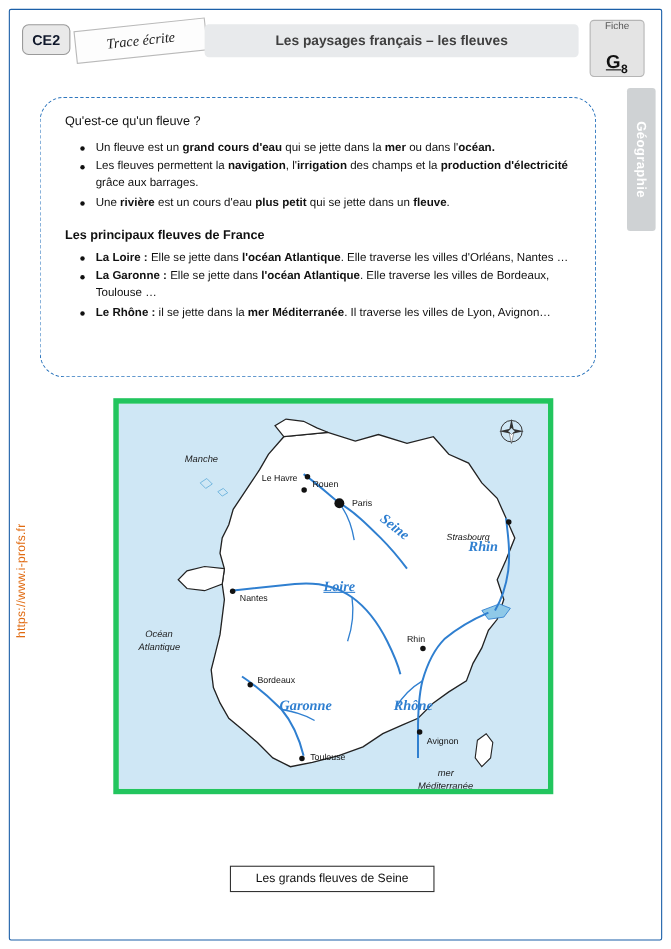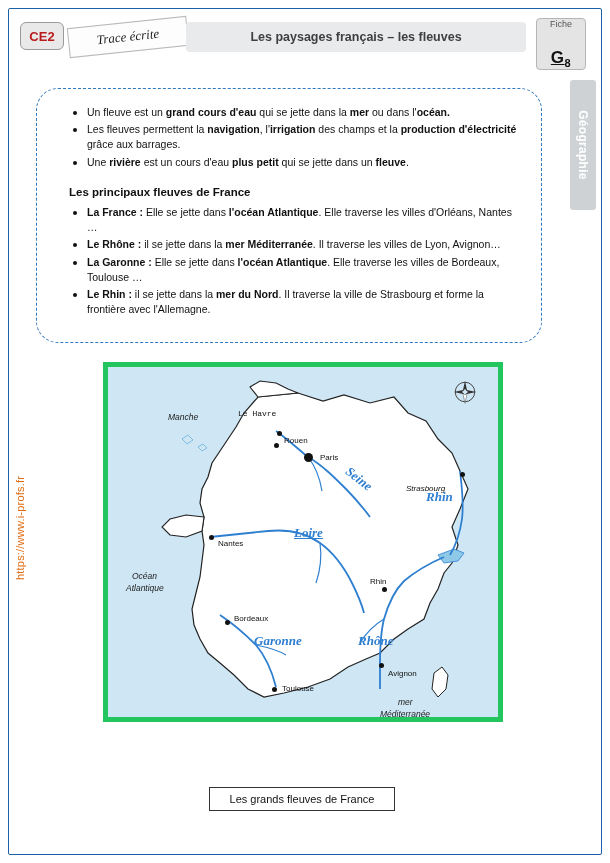--- a/index.html
+++ b/index.html
@@ -33,21 +33,21 @@
   }
 
   
   .hdr-ce2 {
     position:absolute; left:20px; top:22px;
     width:44px; height:28px;
     background:#e9e9e9;
     border:1px solid #9a9a9a;
     border-radius:6px;
     display:flex; align-items:center; justify-content:center;
-    font-size:13px; font-weight:bold; color:#b91c1c;
+    font-size:13px; font-weight:bold; color:#0f172a;
   }
   .hdr-trace {
     position:absolute; left:68px; top:22px;
     width:120px; height:30px;
     background:#fdfdfd;
     border:1px solid #b9b9b9;
     transform:rotate(-6deg);
     display:flex; align-items:center; justify-content:center;
     font-size:13px; color:#222;
     font-family:"Liberation Serif", serif;
@@ -91,21 +91,21 @@
   
   .lesson {
     position:absolute; left:36px; top:88px;
     width:506px; height:255px;
     border:1px dashed #2f77be;
     border-radius:22px;
     background:#fff;
     padding:16px 20px 10px 20px;
   }
   .q-title { font-size:11.5px; color:#111; margin:0 0 10px 2px; }
-  .sec-title { font-size:11.5px; font-weight:bold; color:#111; margin:16px 0 7px 12px; }
+  .sec-title { font-size:11.5px; font-weight:bold; color:#111; margin:16px 0 7px 2px; }
 
   ul.bul { list-style:none; margin:0; padding:0; }
   ul.bul > li {
     position:relative;
     font-size:10.5px;
     color:#111;
     line-height:1.45;
     padding-left:30px;
     margin-bottom:2px;
   }
@@ -165,34 +165,34 @@
 <div class="hdr-title">Les paysages français – les fleuves</div>
 <div class="hdr-fiche">
   <span class="f-lab">Fiche</span>
   <span class="f-code"><span>G</span><sub>8</sub></span>
 </div>
 <div class="hdr-geo">
   <span>Géographie</span>
 </div>
 
 <div class="lesson">
+  <p class="q-title">Qu'est-ce qu'un fleuve ?</p>
 
   <ul class="bul">
     <li>Un fleuve est un <span class="b">grand cours d'eau</span> qui se jette dans la <span class="b">mer</span> ou dans l'<span class="b">océan</span><span class="b">.</span></li>
     <li>Les fleuves permettent la <span class="b">navigation</span>, l'<span class="b">irrigation</span> des champs et la <span class="b">production d'électricité</span> grâce aux barrages.</li>
     <li>Une <span class="b">rivière</span> est un cours d'eau <span class="b">plus petit</span> qui se jette dans un <span class="b">fleuve</span>.</li>
   </ul>
 
   <p class="sec-title">Les principaux fleuves de France</p>
 
   <ul class="bul">
-    <li><span class="b">La France :</span> Elle se jette dans <span class="b">l'océan Atlantique</span>. Elle traverse les villes d'Orléans, Nantes …</li>
+    <li><span class="b">La Loire :</span> Elle se jette dans <span class="b">l'océan Atlantique</span>. Elle traverse les villes d'Orléans, Nantes …</li>
+    <li><span class="b">La Garonne :</span> Elle se jette dans <span class="b">l'océan Atlantique</span>. Elle traverse les villes de Bordeaux, Toulouse …</li>
     <li><span class="b">Le Rhône :</span> il se jette dans la <span class="b">mer Méditerranée</span>. Il traverse les villes de Lyon, Avignon…</li>
-    <li><span class="b">La Garonne :</span> Elle se jette dans <span class="b">l'océan Atlantique</span>. Elle traverse les villes de Bordeaux, Toulouse …</li>
-    <li><span class="b">Le Rhin :</span> il se jette dans la <span class="b">mer du Nord</span>.  Il traverse la ville de Strasbourg et forme la frontière avec l'Allemagne.</li>
   </ul>
 </div>
 
 <div class="map-frame">
 
   <svg class="map-svg" width="400" height="416" viewBox="0 0 400 416">
 
     <rect x="0" y="0" width="400" height="416" fill="#cfe7f5"></rect>
 
     <path fill="#ffffff" stroke="#222" stroke-width="1.2" d="M150,30 L190,26 L215,34 L236,28 L262,36 L286,30 L300,46 L318,54
@@ -254,21 +254,21 @@
   <span class="dot" style="left:169px; top:64px;"></span>
   <span class="dot" style="left:166px; top:76px;"></span>
   <span class="dot big" style="left:196px; top:86px;"></span>
   <span class="dot" style="left:352px; top:105px;"></span>
   <span class="dot" style="left:101px; top:168px;"></span>
   <span class="dot" style="left:274px; top:220px;"></span>
   <span class="dot" style="left:117px; top:253px;"></span>
   <span class="dot" style="left:164px; top:320px;"></span>
   <span class="dot" style="left:271px; top:296px;"></span>
 
-  <span class="lbl lbl-city" style="left:130px; top:42px;font-family:Liberation Mono, monospace;">Le Havre</span>
+  <span class="lbl lbl-city" style="left:130px; top:63px;">Le Havre</span>
   <span class="lbl lbl-city" style="left:176px; top:69px;">Rouen</span>
   <span class="lbl lbl-city" style="left:212px; top:86px;">Paris</span>
   <span class="lbl lbl-city" style="left:298px; top:117px;font-style:italic;">Strasbourg</span>
   <span class="lbl lbl-city" style="left:110px; top:172px;">Nantes</span>
   <span class="lbl lbl-city" style="left:262px; top:210px;">Rhin</span>
   <span class="lbl lbl-city" style="left:126px; top:247px;">Bordeaux</span>
   <span class="lbl lbl-city" style="left:174px; top:317px;">Toulouse</span>
   <span class="lbl lbl-city" style="left:280px; top:302px;">Avignon</span>
 
   <div class="scale-wrap">
@@ -276,13 +276,13 @@
     <span class="scale-txt2">100 km</span>
     <div class="scale-bar">
         <i></i>
         <i></i>
         <i></i>
         <i></i>
       </div>
   </div>
 </div>
 
-<div class="map-caption">Les grands fleuves de France</div>
+<div class="map-caption">Les grands fleuves de Seine</div>
 
 </body></html>

